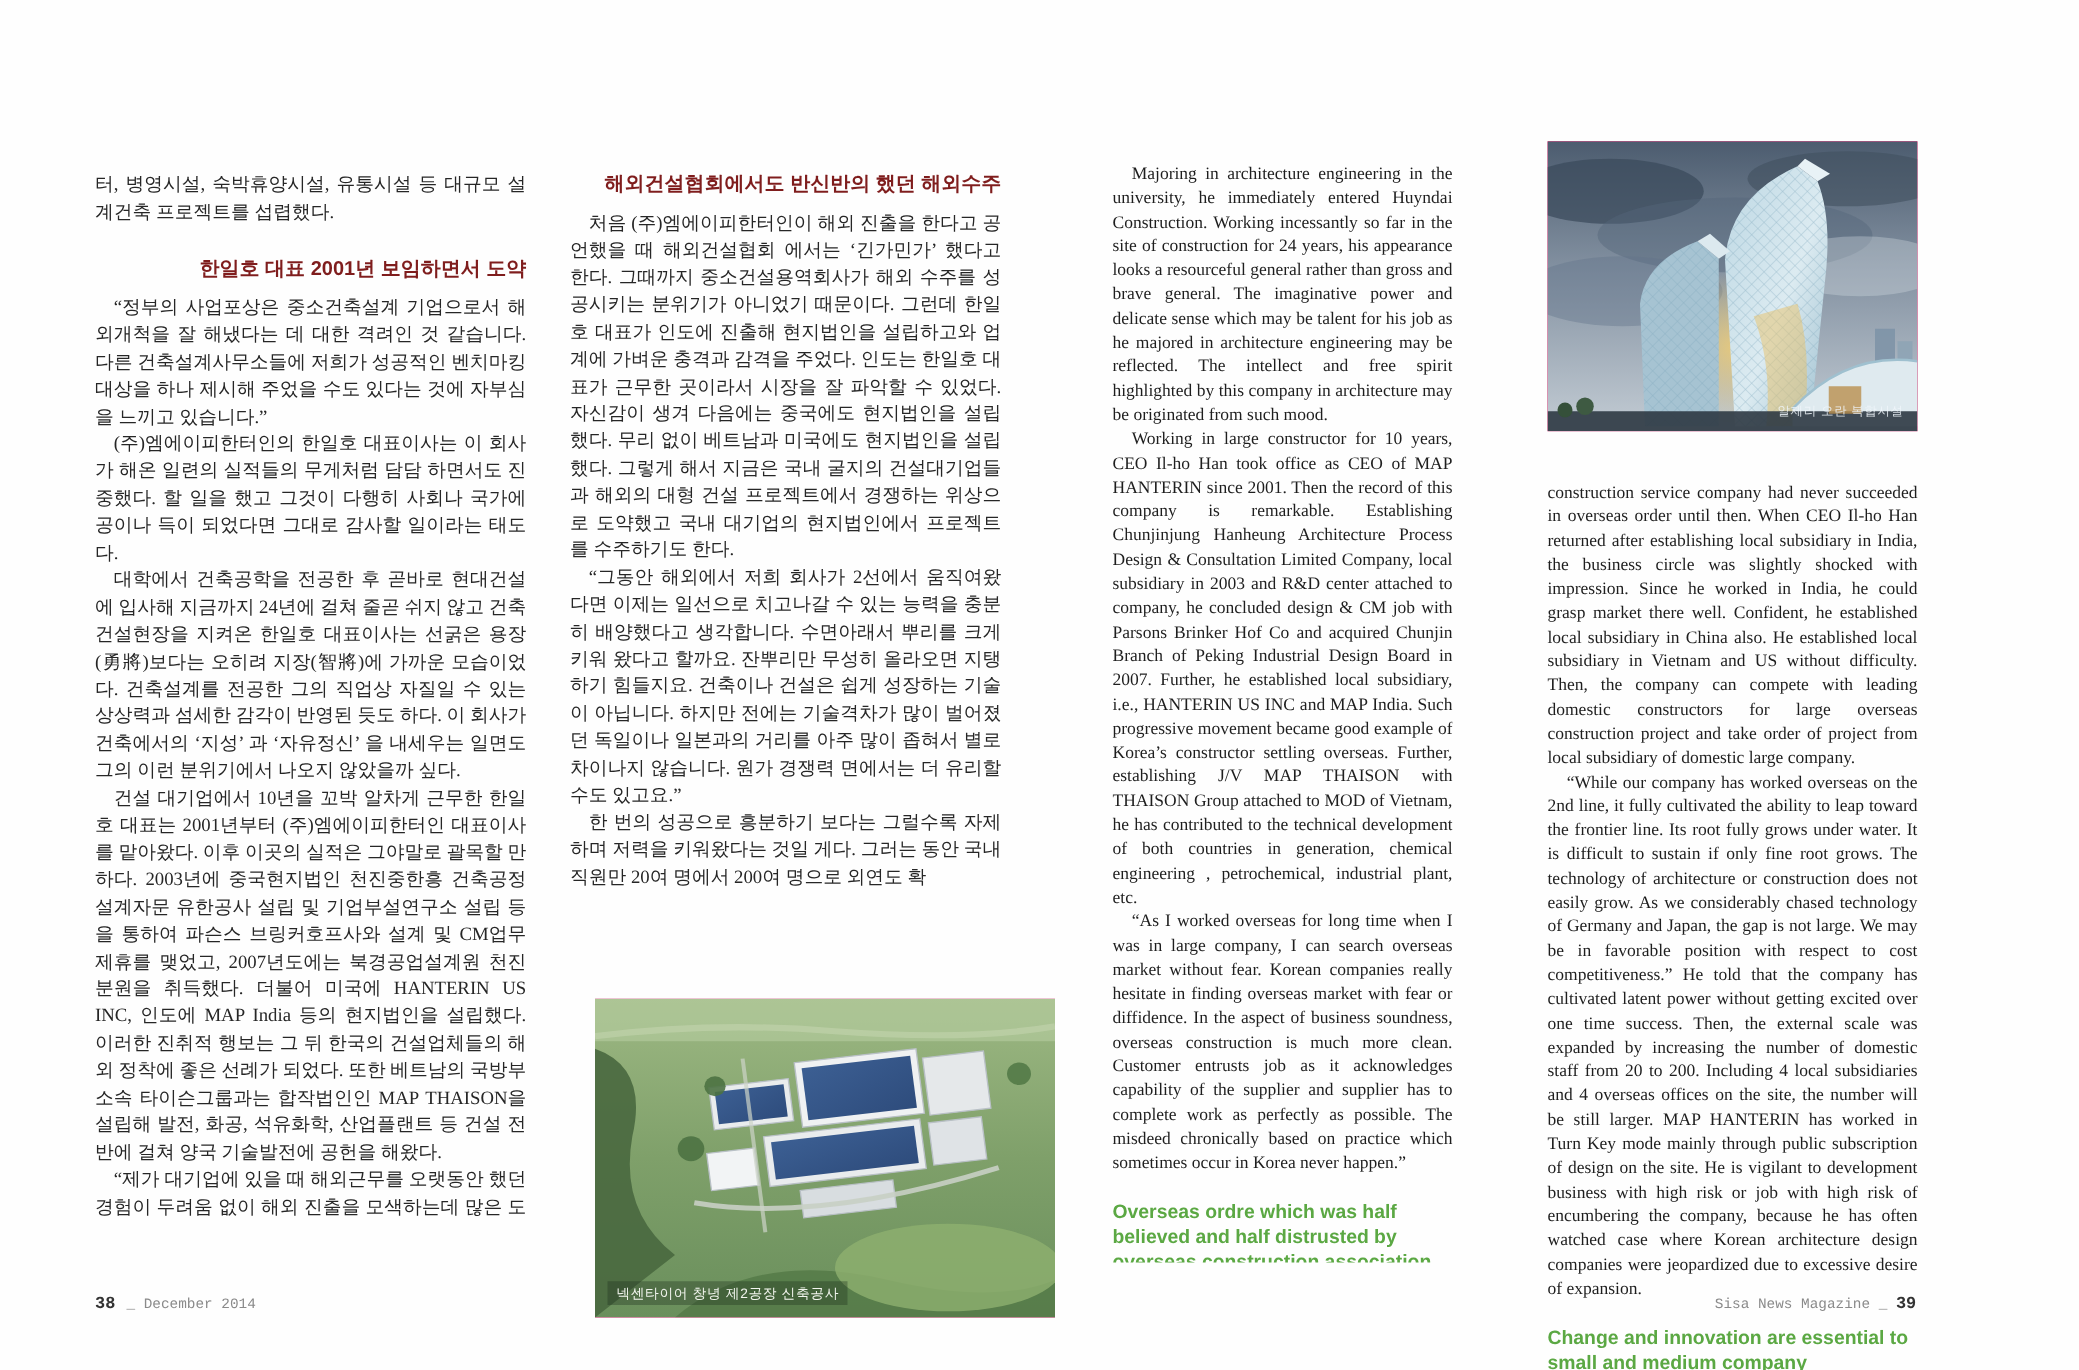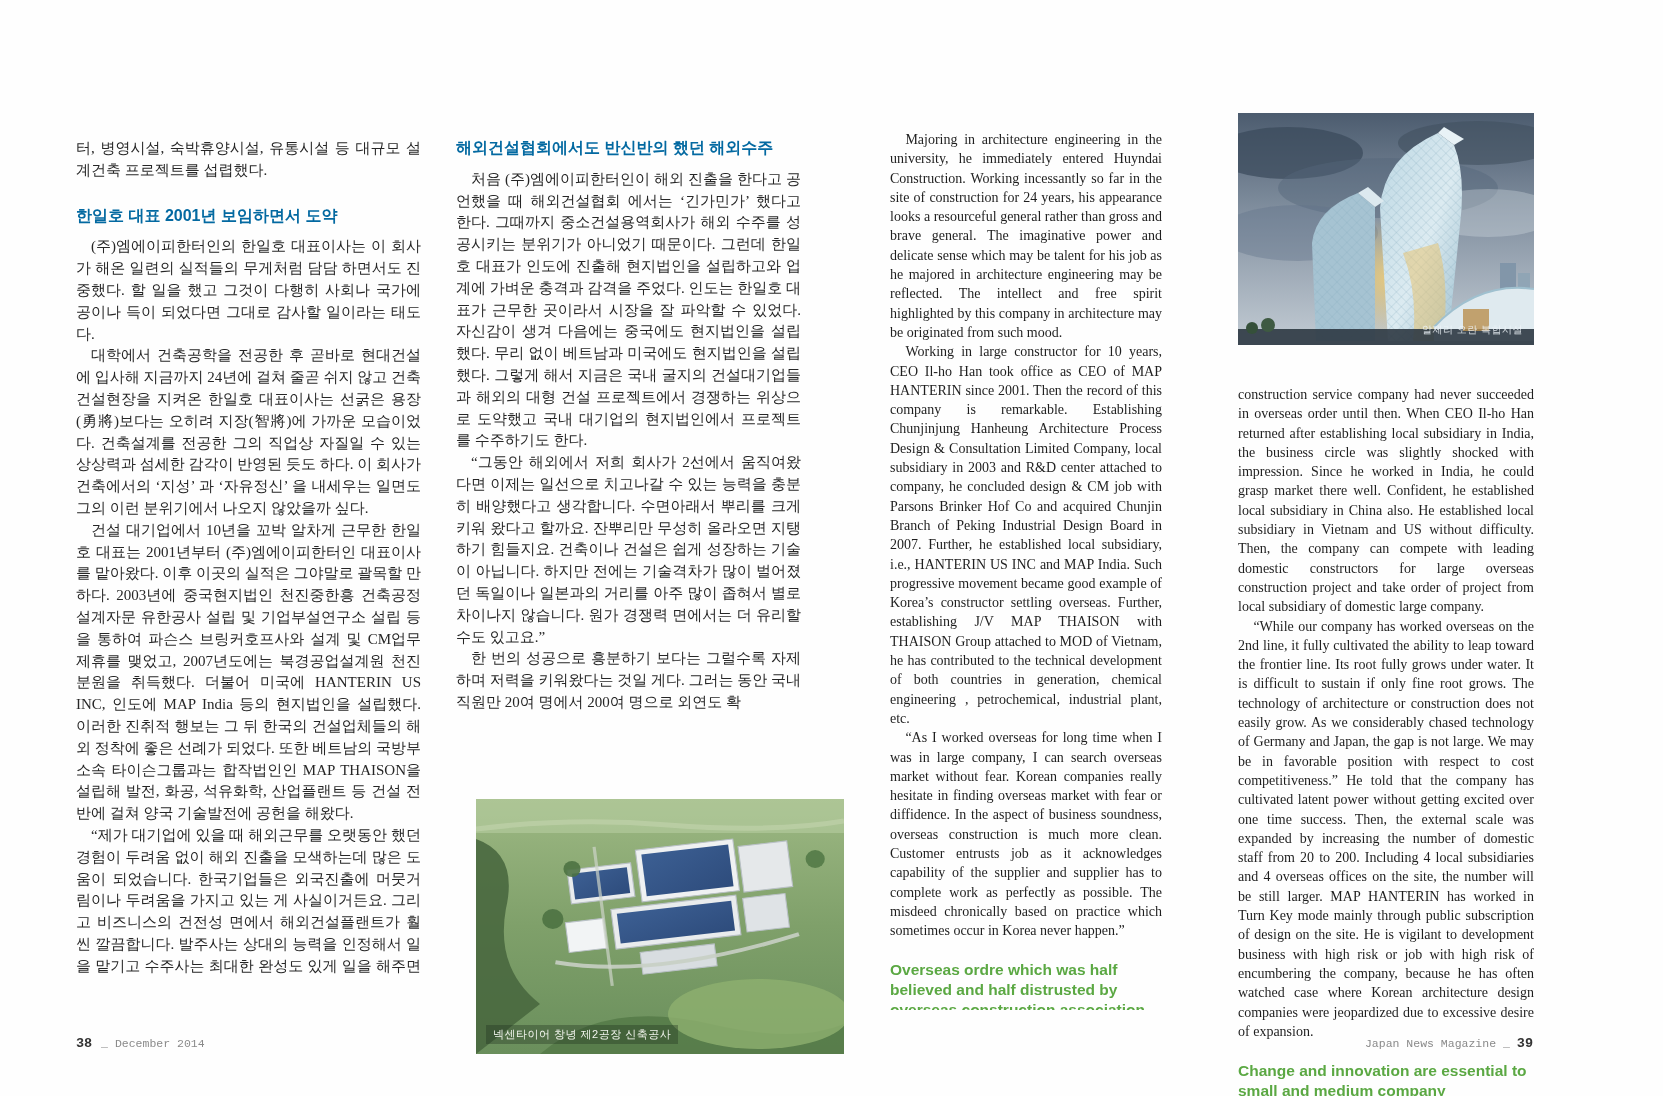--- a/index.html
+++ b/index.html
@@ -10,22 +10,22 @@
   .col{position:absolute;}
   
   .kcol{width:345px;font-size:15px;line-height:21.8px;text-align:justify;color:#262626;}
   #col1{left:76px;top:138px;height:840px;overflow:hidden;}
   #col2{left:456px;top:138px;}
   #col2 .ktext{height:600px;overflow:hidden;}
   .kp{margin:0;text-indent:1em;}
   .kp.noindent{text-indent:0;}
   .khead{
     font-family:"Liberation Sans", sans-serif;font-weight:bold;
-    font-size:16px;color:#0369a1;margin:24px 0 10px 0;text-indent:0;line-height:1.3;
-    text-align:left;
+    font-size:16px;color:#7f1d1d;margin:24px 0 10px 0;text-indent:0;line-height:1.3;
+    text-align:right;
   }
   .khead.first{margin-top:0;}
   
   .ecol{font-size:14px;line-height:19.3px;text-align:justify;color:#1e1e1e;}
   #col3{left:890px;top:130px;width:272px;height:880px;overflow:hidden;}
   #col4{left:1238px;top:113px;width:296px;}
   .ep{margin:0;text-indent:1.1em;}
   .ep.noindent{text-indent:0;}
   .ehead{
     font-family:"Liberation Sans", sans-serif;font-weight:bold;
@@ -55,20 +55,21 @@
   #footer-right{right:130px;}
   .pagenum{font-weight:bold;font-size:13.5px;color:#333;}
   .footer .sep{margin:0 2px;}
 </style>
 </head>
 <body>
 
 <div class="col kcol" id="col1">
   <p class="kp noindent">터, 병영시설, 숙박휴양시설, 유통시설 등 대규모 설계건축 프로젝트를 섭렵했다.</p>
   <h3 class="khead">한일호 대표 2001년 보임하면서 도약</h3>
+  <p class="kp">“정부의 사업포상은 중소건축설계 기업으로서 해외개척을 잘 해냈다는 데 대한 격려인 것 같습니다. 다른 건축설계사무소들에 저희가 성공적인 벤치마킹 대상을 하나 제시해 주었을 수도 있다는 것에 자부심을 느끼고 있습니다.”</p>
   <p class="kp">(주)엠에이피한터인의 한일호 대표이사는 이 회사가 해온 일련의 실적들의 무게처럼 담담 하면서도 진중했다. 할 일을 했고 그것이 다행히 사회나 국가에 공이나 득이 되었다면 그대로 감사할 일이라는 태도다.</p>
   <p class="kp">대학에서 건축공학을 전공한 후 곧바로 현대건설에 입사해 지금까지 24년에 걸쳐 줄곧 쉬지 않고 건축건설현장을 지켜온 한일호 대표이사는 선굵은 용장(勇將)보다는 오히려 지장(智將)에 가까운 모습이었다. 건축설계를 전공한 그의 직업상 자질일 수 있는 상상력과 섬세한 감각이 반영된 듯도 하다. 이 회사가 건축에서의 ‘지성’ 과 ‘자유정신’ 을 내세우는 일면도 그의 이런 분위기에서 나오지 않았을까 싶다.</p>
   <p class="kp">건설 대기업에서 10년을 꼬박 알차게 근무한 한일호 대표는 2001년부터 (주)엠에이피한터인 대표이사를 맡아왔다. 이후 이곳의 실적은 그야말로 괄목할 만하다. 2003년에 중국현지법인 천진중한흥 건축공정 설계자문 유한공사 설립 및 기업부설연구소 설립 등을 통하여 파슨스 브링커호프사와 설계 및 CM업무 제휴를 맺었고, 2007년도에는 북경공업설계원 천진분원을 취득했다. 더불어 미국에 HANTERIN US INC, 인도에 MAP India 등의 현지법인을 설립했다. 이러한 진취적 행보는 그 뒤 한국의 건설업체들의 해외 정착에 좋은 선례가 되었다. 또한 베트남의 국방부 소속 타이슨그룹과는 합작법인인 MAP THAISON을 설립해 발전, 화공, 석유화학, 산업플랜트 등 건설 전반에 걸쳐 양국 기술발전에 공헌을 해왔다.</p>
   <p class="kp">“제가 대기업에 있을 때 해외근무를 오랫동안 했던 경험이 두려움 없이 해외 진출을 모색하는데 많은 도움이 되었습니다. 한국기업들은 외국진출에 머뭇거림이나 두려움을 가지고 있는 게 사실이거든요. 그리고 비즈니스의 건전성 면에서 해외건설플랜트가 훨씬 깔끔합니다. 발주사는 상대의 능력을 인정해서 일을 맡기고 수주사는 최대한 완성도 있게 일을 해주면 되거든요. 우리나라에서 가끔 일어나는 관행에 젖은 불상사 같은 것이 있을 수 없지요.”</p>
 </div>
 
 <div class="col kcol" id="col2">
   <div class="ktext">
     <h3 class="khead first">해외건설협회에서도 반신반의 했던 해외수주</h3>
     <p class="kp">처음 (주)엠에이피한터인이 해외 진출을 한다고 공언했을 때 해외건설협회 에서는 ‘긴가민가’ 했다고 한다. 그때까지 중소건설용역회사가 해외 수주를 성공시키는 분위기가 아니었기 때문이다. 그런데 한일호 대표가 인도에 진출해 현지법인을 설립하고와 업계에 가벼운 충격과 감격을 주었다. 인도는 한일호 대표가 근무한 곳이라서 시장을 잘 파악할 수 있었다. 자신감이 생겨 다음에는 중국에도 현지법인을 설립했다. 무리 없이 베트남과 미국에도 현지법인을 설립했다. 그렇게 해서 지금은 국내 굴지의 건설대기업들과 해외의 대형 건설 프로젝트에서 경쟁하는 위상으로 도약했고 국내 대기업의 현지법인에서 프로젝트를 수주하기도 한다.</p>
@@ -178,15 +179,15 @@
     </svg>
     <div class="img-caption right">알제리 오란 복합시설</div>
   </div>
   <p class="ep noindent">construction service company had never succeeded in overseas order until then. When CEO Il-ho Han returned after establishing local subsidiary in India, the business circle was slightly shocked with impression. Since he worked in India, he could grasp market there well. Confident, he established local subsidiary in China also. He established local subsidiary in Vietnam and US without difficulty. Then, the company can compete with leading domestic constructors for large overseas construction project and take order of project from local subsidiary of domestic large company.</p>
   <p class="ep">“While our company has worked overseas on the 2nd line, it fully cultivated the ability to leap toward the frontier line. Its root fully grows under water. It is difficult to sustain if only fine root grows. The technology of architecture or construction does not easily grow. As we considerably chased technology of Germany and Japan, the gap is not large. We may be in favorable position with respect to cost competitiveness.” He told that the company has cultivated latent power without getting excited over one time success. Then, the external scale was expanded by increasing the number of domestic staff from 20 to 200. Including 4 local subsidiaries and 4 overseas offices on the site, the number will be still larger. MAP HANTERIN has worked in Turn Key mode mainly through public subscription of design on the site. He is vigilant to development business with high risk or job with high risk of encumbering the company, because he has often watched case where Korean architecture design companies were jeopardized due to excessive desire of expansion.</p>
   <h3 class="ehead">Change and innovation are essential to small and medium company</h3>
 
 </div>
 
 <div class="footer" id="footer-right">
-  <span>Japan News Magazine _</span>
+  <span>Sisa News Magazine _</span>
   <span class="pagenum">39</span>
 </div>
 
 </body></html>

